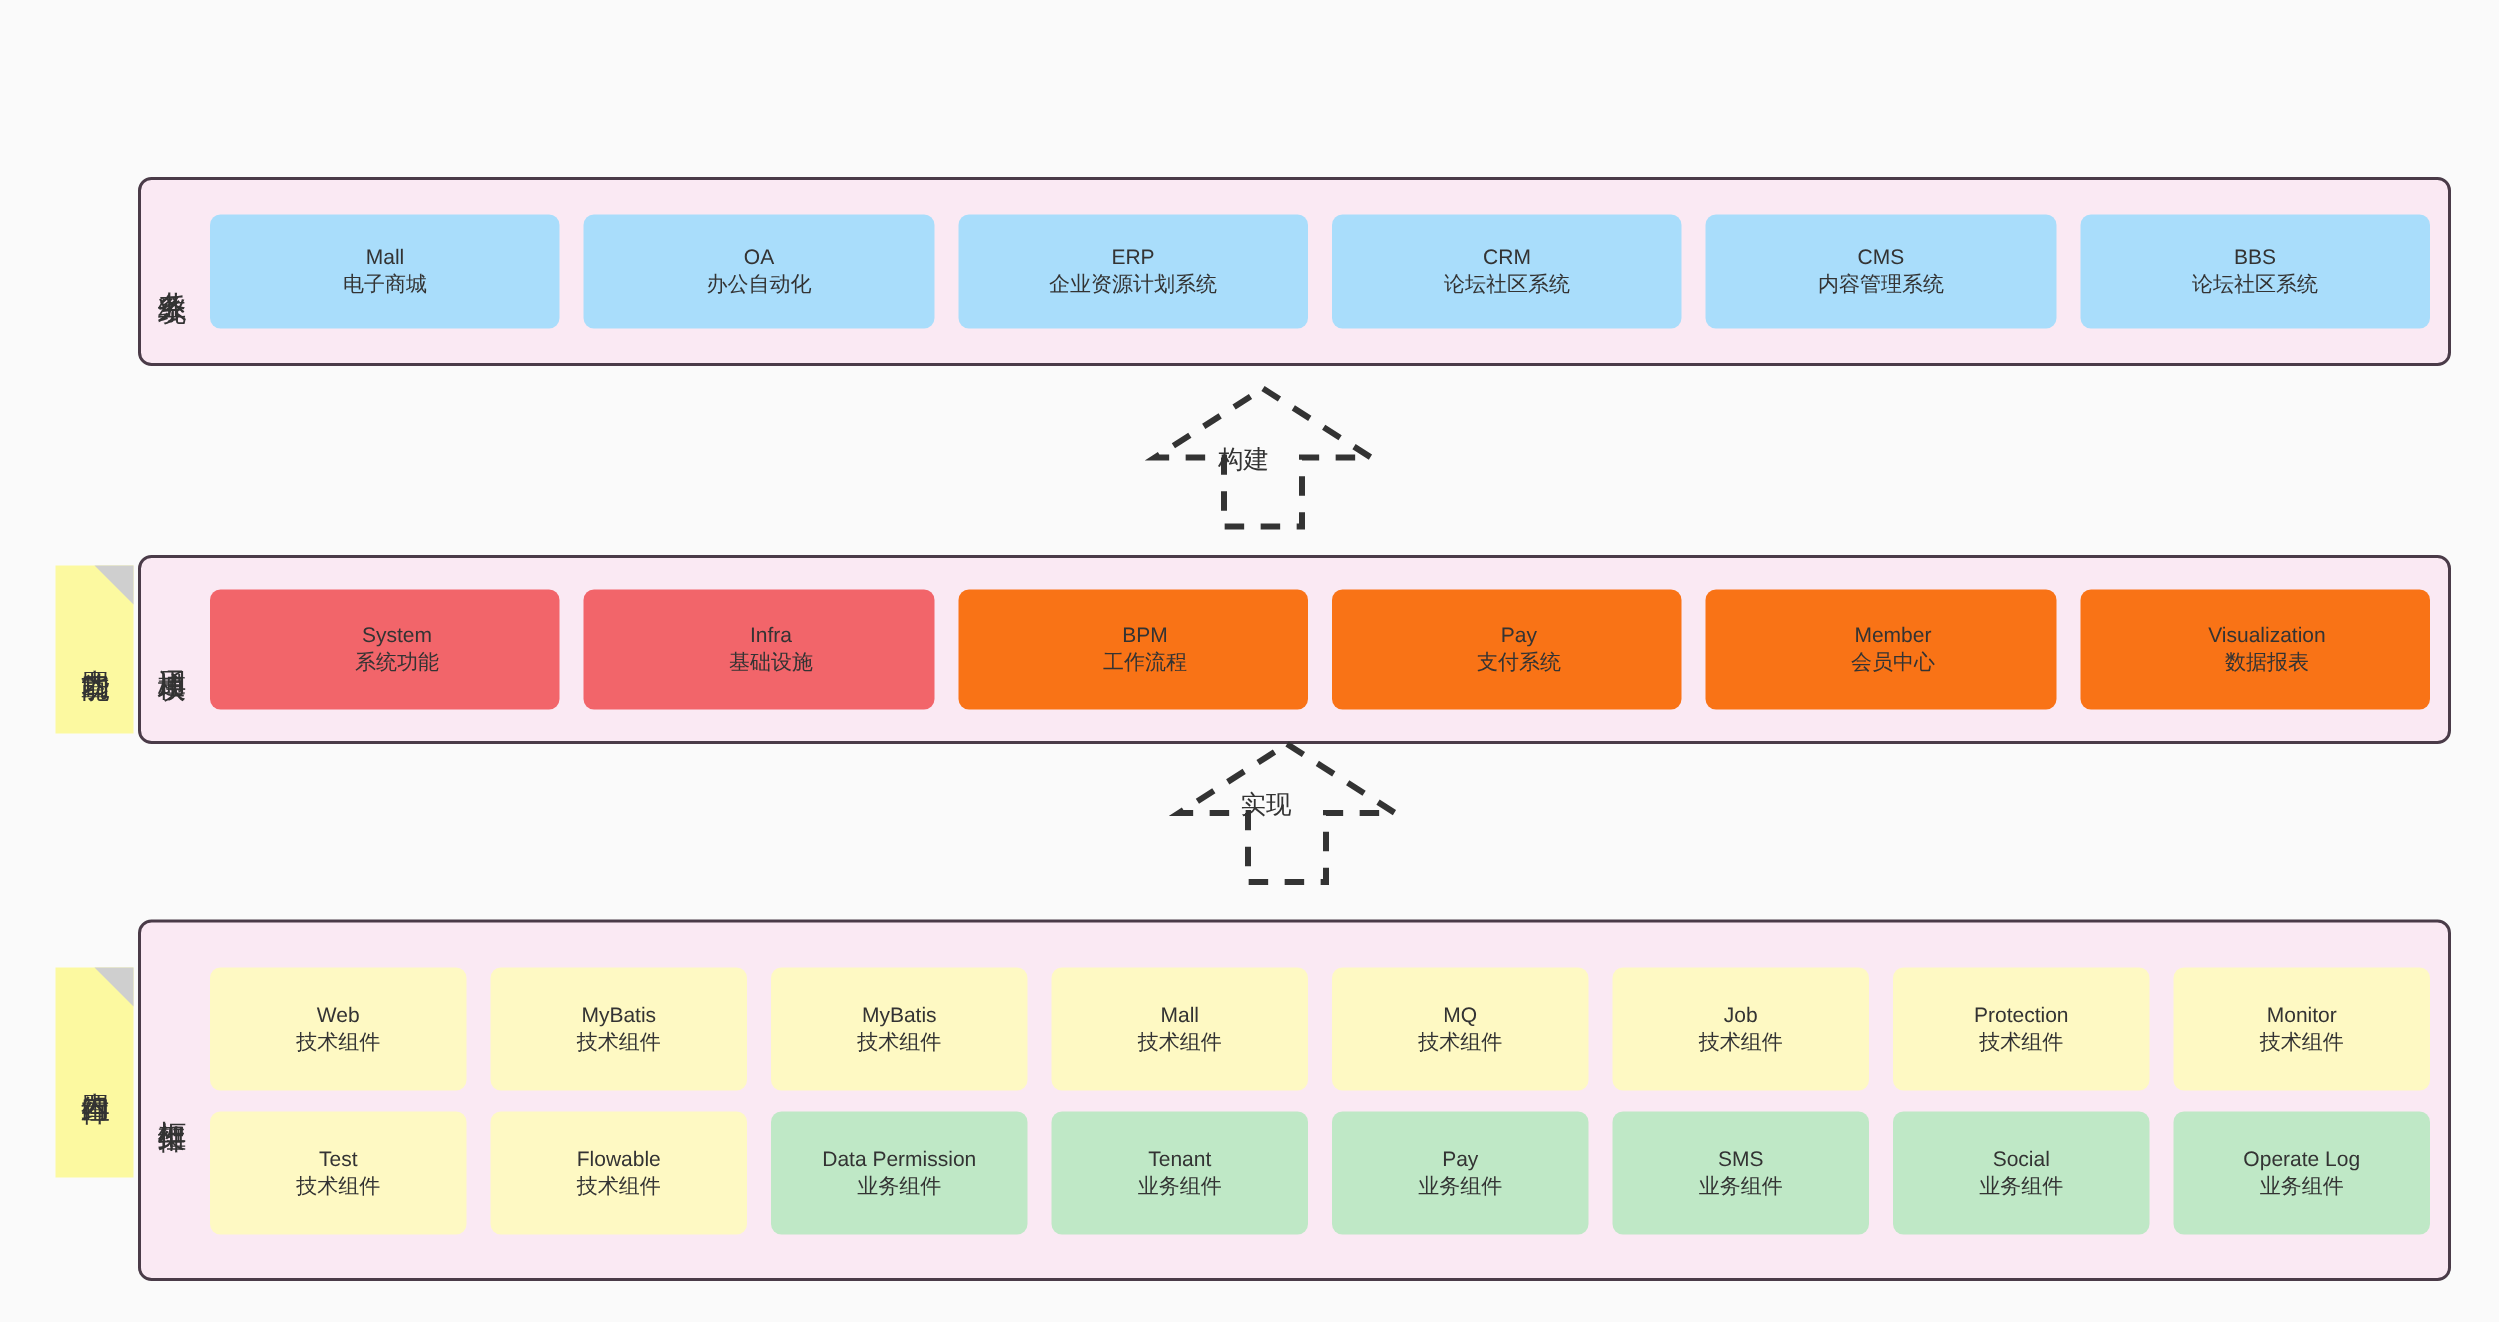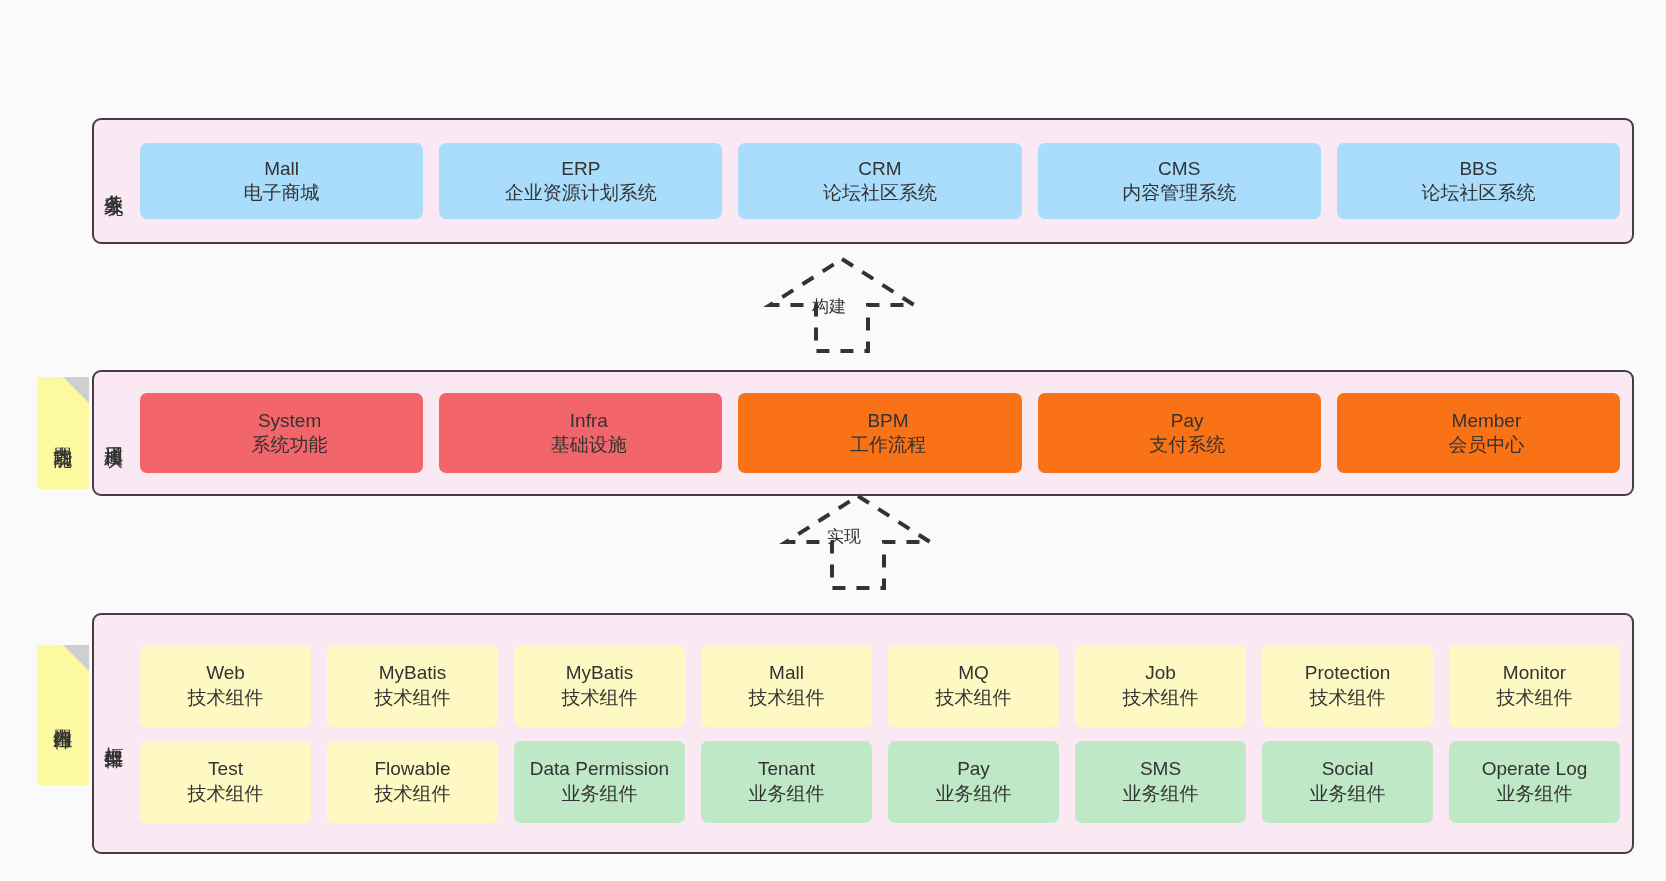--- a/index.html
+++ b/index.html
@@ -69,21 +69,21 @@
   }
 
   .cell {
     flex: 1 1 0;
     border-radius: 7px;
     display: flex;
     flex-direction: column;
     align-items: center;
     justify-content: center;
     text-align: center;
-    font-size: 19px;
+    font-size: 14px;
     line-height: 1.28;
     color: #333333;
     box-sizing: border-box;
     padding: 4px 6px;
   }
   #layer-business .cell { height: 76px; }
   #layer-modules  .cell { height: 80px; padding-left: 22px; }
   #layer-framework .cell { height: 82px; }
 
   .cell .en { display: block; }
@@ -148,20 +148,24 @@
 
 <div class="canvas">
 
   <div class="layer" id="layer-business">
     <div class="layer-title">业务系统</div>
     <div class="layer-body">
       <div class="row">
         <div class="cell c-blue">
           <span class="en">Mall</span>
           <span class="cn">电子商城</span>
+        </div>
+        <div class="cell c-blue">
+          <span class="en">OA</span>
+          <span class="cn">办公自动化</span>
         </div>
         <div class="cell c-blue">
           <span class="en">ERP</span>
           <span class="cn">企业资源计划系统</span>
         </div>
         <div class="cell c-blue">
           <span class="en">CRM</span>
           <span class="cn">论坛社区系统</span>
         </div>
         <div class="cell c-blue">
@@ -205,20 +209,24 @@
           <span class="cn">工作流程</span>
         </div>
         <div class="cell c-pink">
           <span class="en">Pay</span>
           <span class="cn">支付系统</span>
         </div>
         <div class="cell c-pink">
           <span class="en">Member</span>
           <span class="cn">会员中心</span>
         </div>
+        <div class="cell c-pink">
+          <span class="en">Visualization</span>
+          <span class="cn">数据报表</span>
+        </div>
       </div>
     </div>
   </div>
 
   <div class="uml-arrow" id="arrow-impl">
     <svg width="160" height="100" viewBox="0 0 160 100" fill="none" xmlns="http://www.w3.org/2000/svg">
       <path d="M 80 4 L 152 50 L 106 50 L 106 96 L 54 96 L 54 50 L 8 50 Z" stroke="#333333" stroke-width="4" stroke-dasharray="13 11" fill="none" stroke-linejoin="miter"></path>
     </svg>
   </div>
   <div class="arrow-label" id="label-impl">实现</div>

